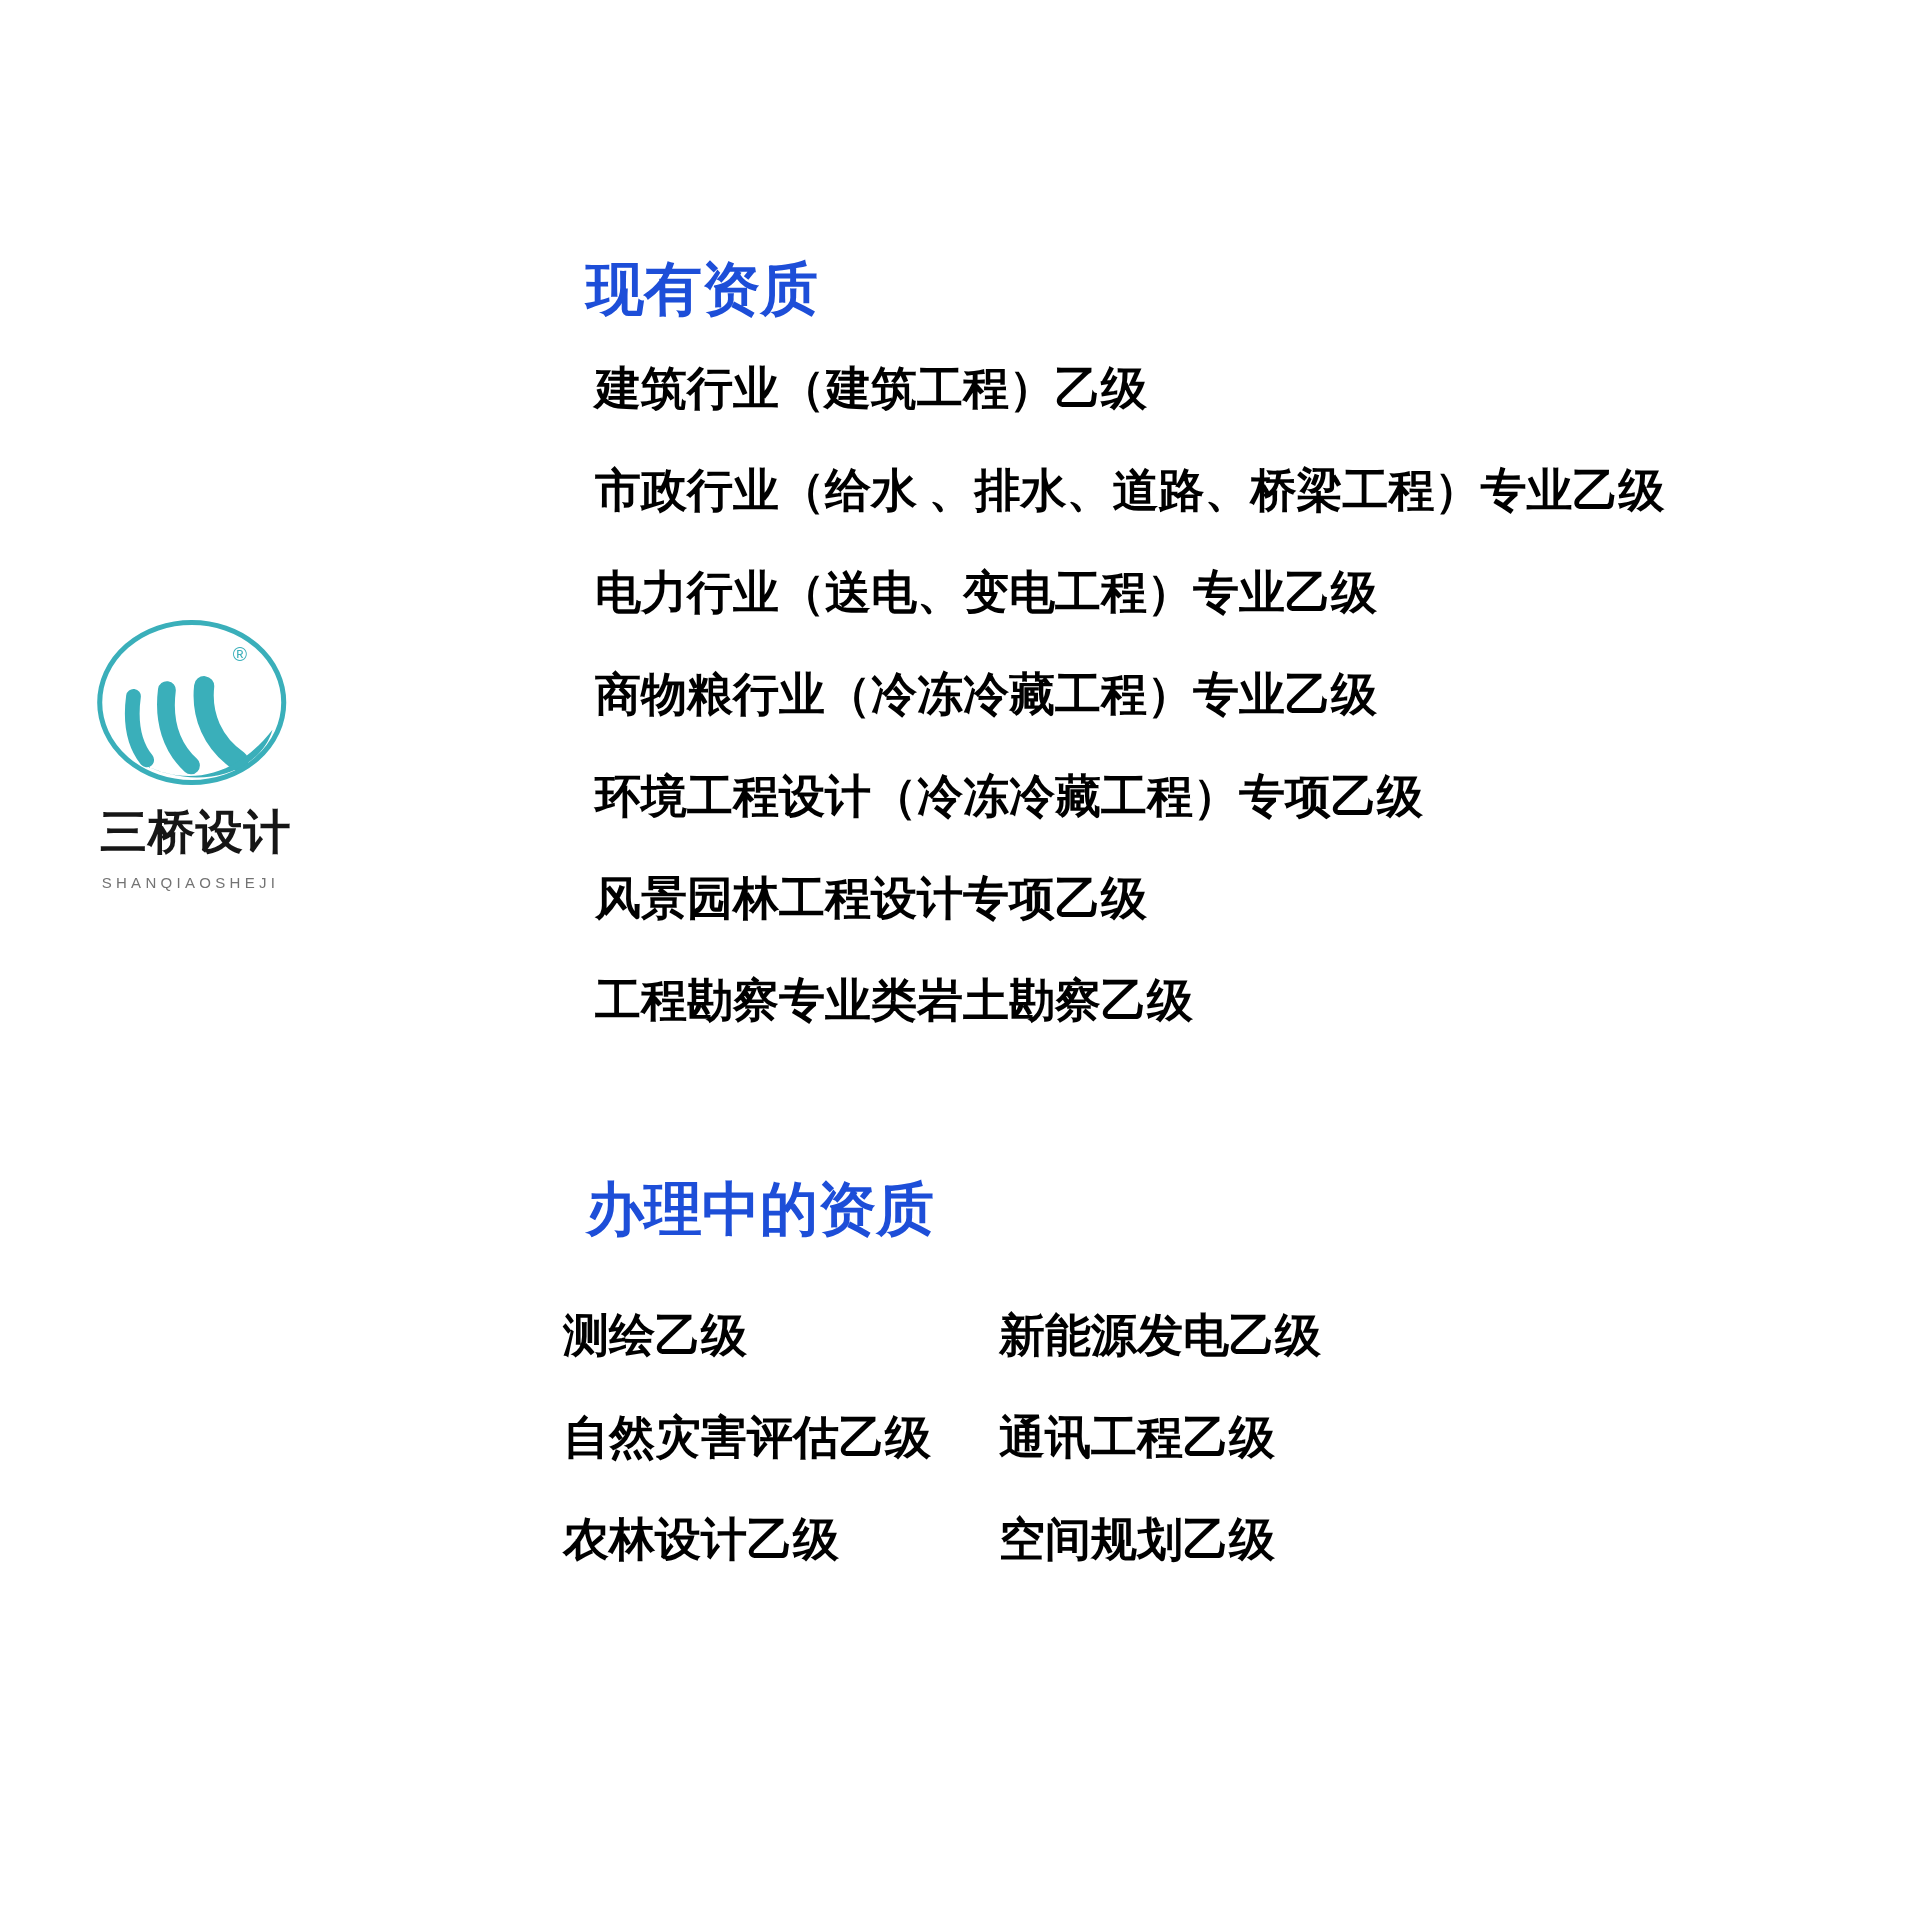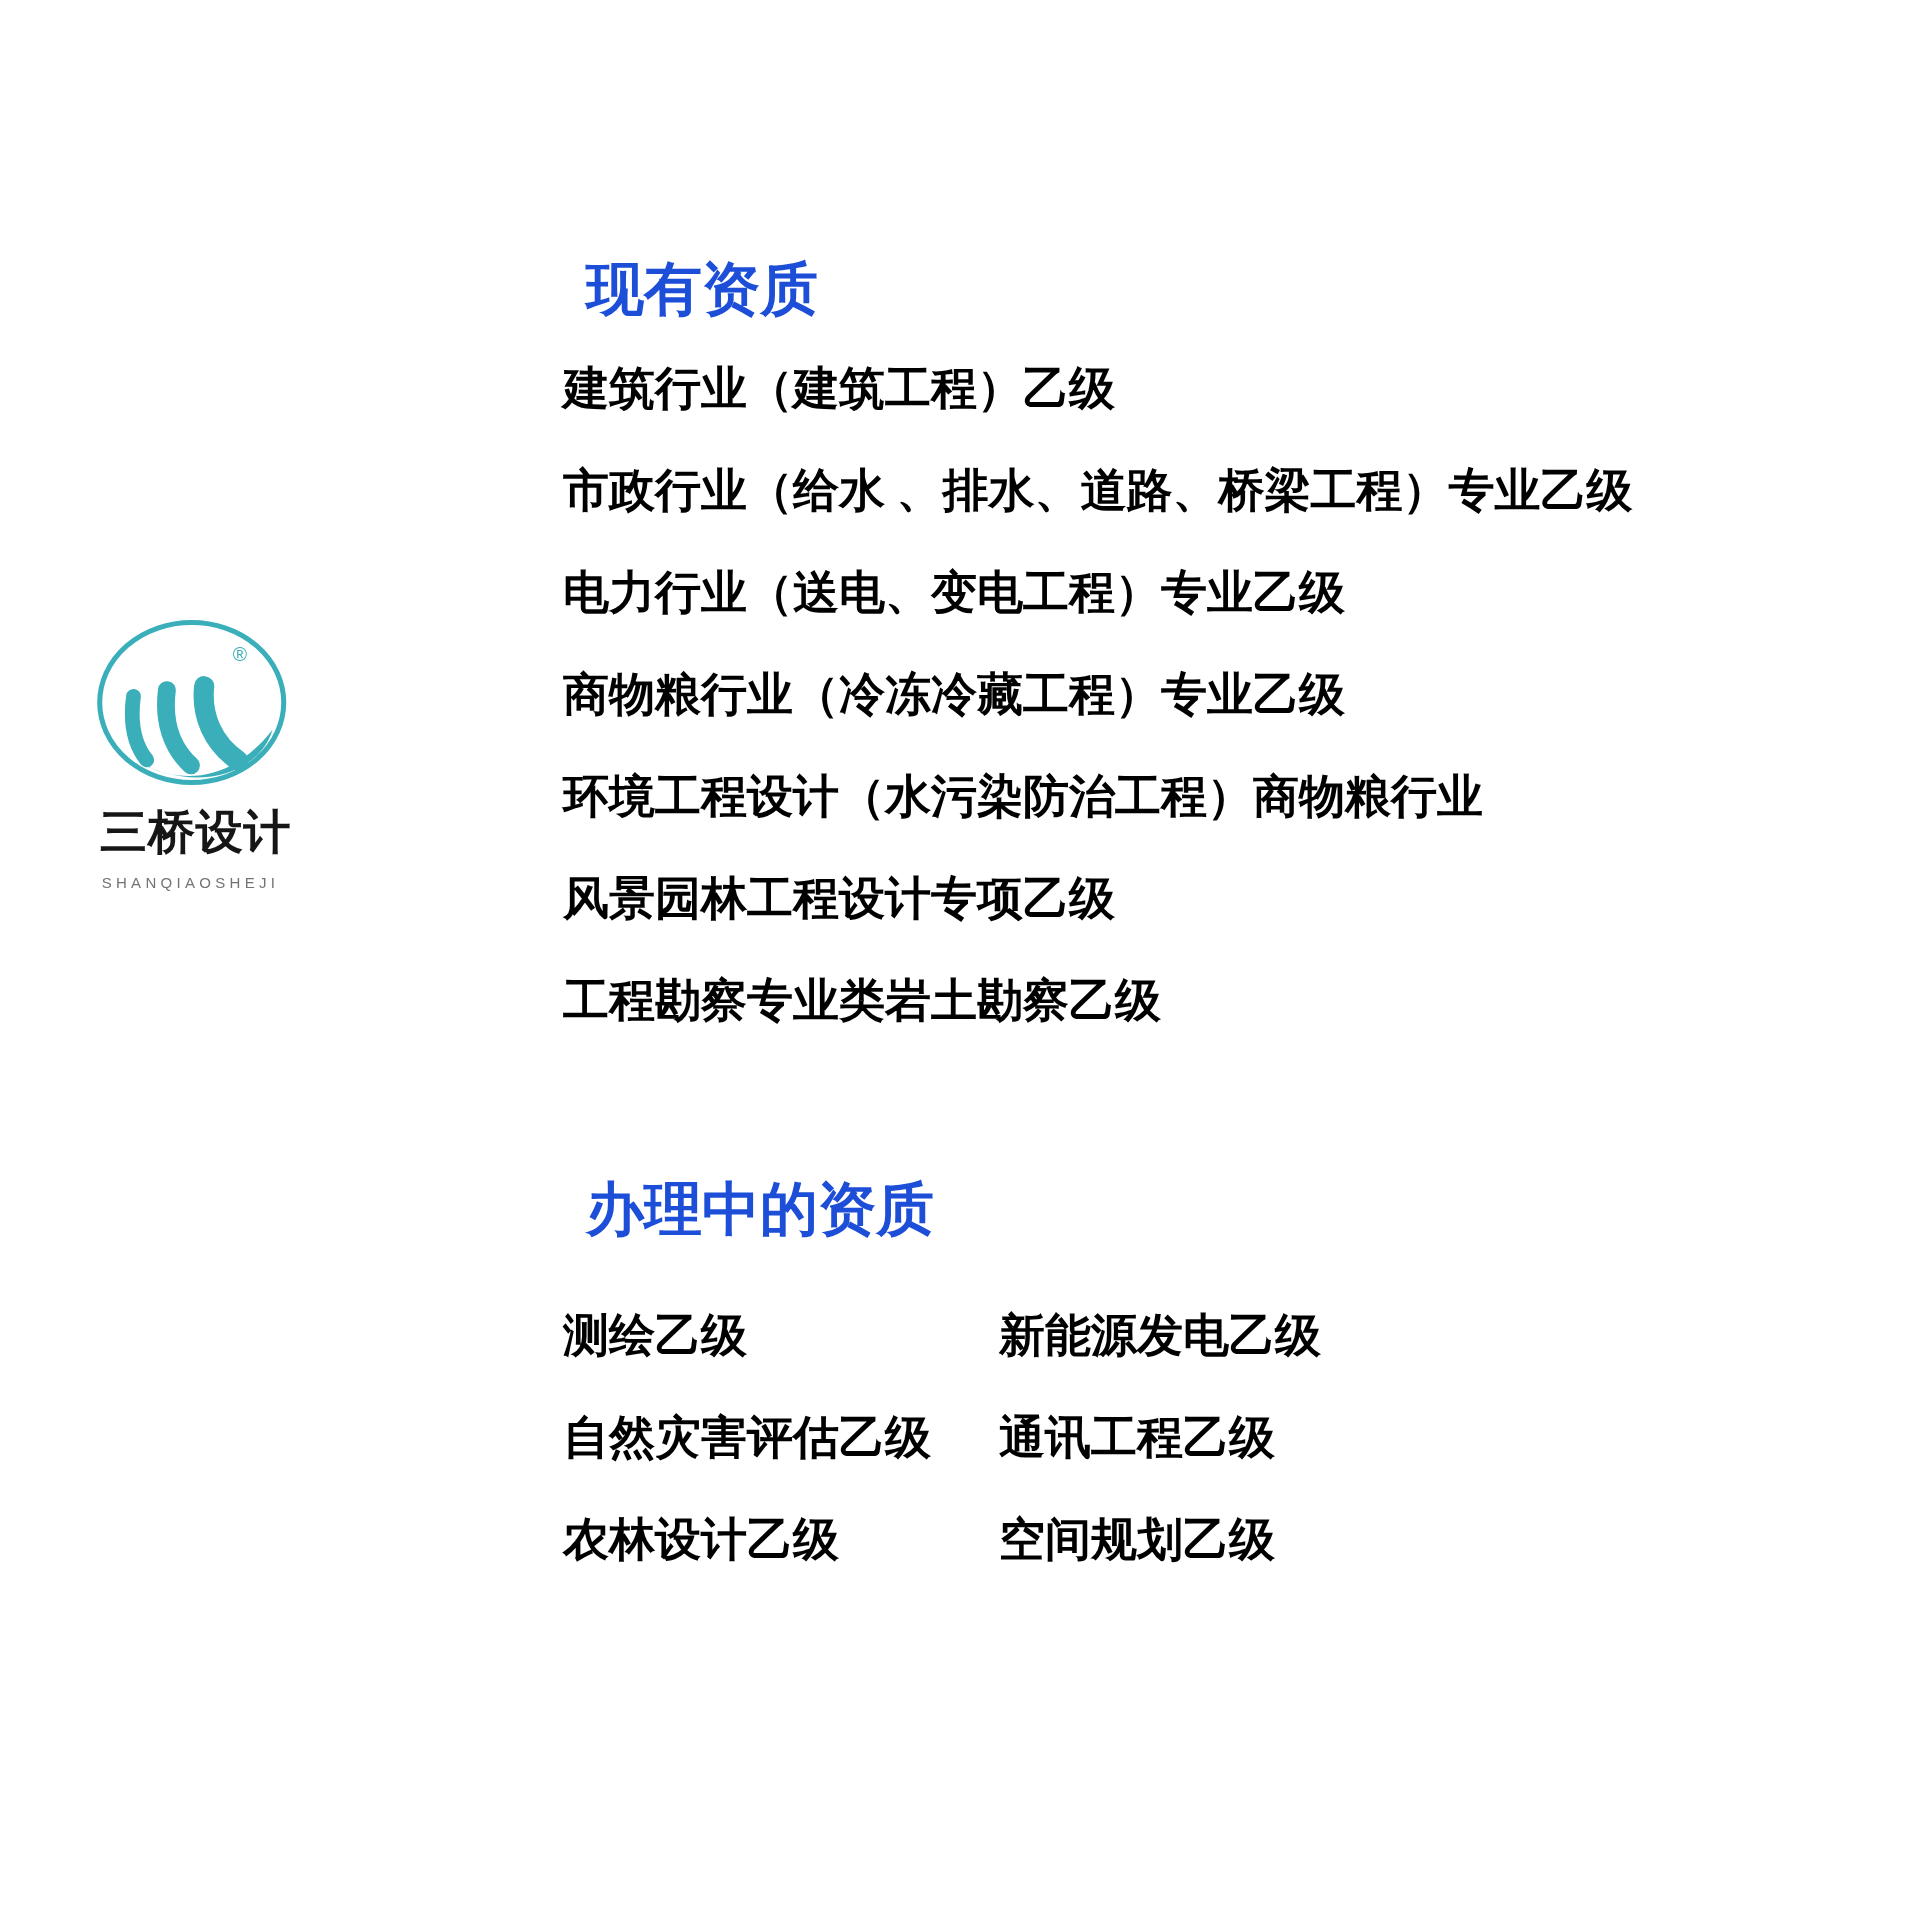--- a/index.html
+++ b/index.html
@@ -58,21 +58,21 @@
     line-height: 82px;
     color: #1d4ed8;
     white-space: nowrap;
   }
   .sec-title.existing { left: 586px; top: 249px; }
   .sec-title.pending  { left: 586px; top: 1169px; }
 
   
   .qual-list {
     position: absolute;
-    left: 563px;
+    left: 595px;
     top: 338px;
     margin: 0;
     padding: 0;
     list-style: none;
   }
   .qual-list li {
     height: 102px;
     line-height: 102px;
     font-size: 46px;
     font-weight: bold;
@@ -113,21 +113,21 @@
     <div class="logo-sub">SHANQIAOSHEJI</div>
   </div>
 
   <h2 class="sec-title existing">现有资质</h2>
 
   <ul class="qual-list">
     <li>建筑行业（建筑工程）乙级</li>
     <li>市政行业（给水 、排水、道路、桥梁工程）专业乙级</li>
     <li>电力行业（送电、变电工程）专业乙级</li>
     <li>商物粮行业（冷冻冷藏工程）专业乙级</li>
-    <li>环境工程设计（水污染防治工程）商物粮行业</li>
+    <li>环境工程设计（冷冻冷藏工程）专项乙级</li>
     <li>风景园林工程设计专项乙级</li>
     <li>工程勘察专业类岩土勘察乙级</li>
   </ul>
 
   <h2 class="sec-title pending">办理中的资质</h2>
 
   <div class="pending-grid">
     <div class="cell">测绘乙级</div>
     <div class="cell">新能源发电乙级</div>
     <div class="cell">自然灾害评估乙级</div>

